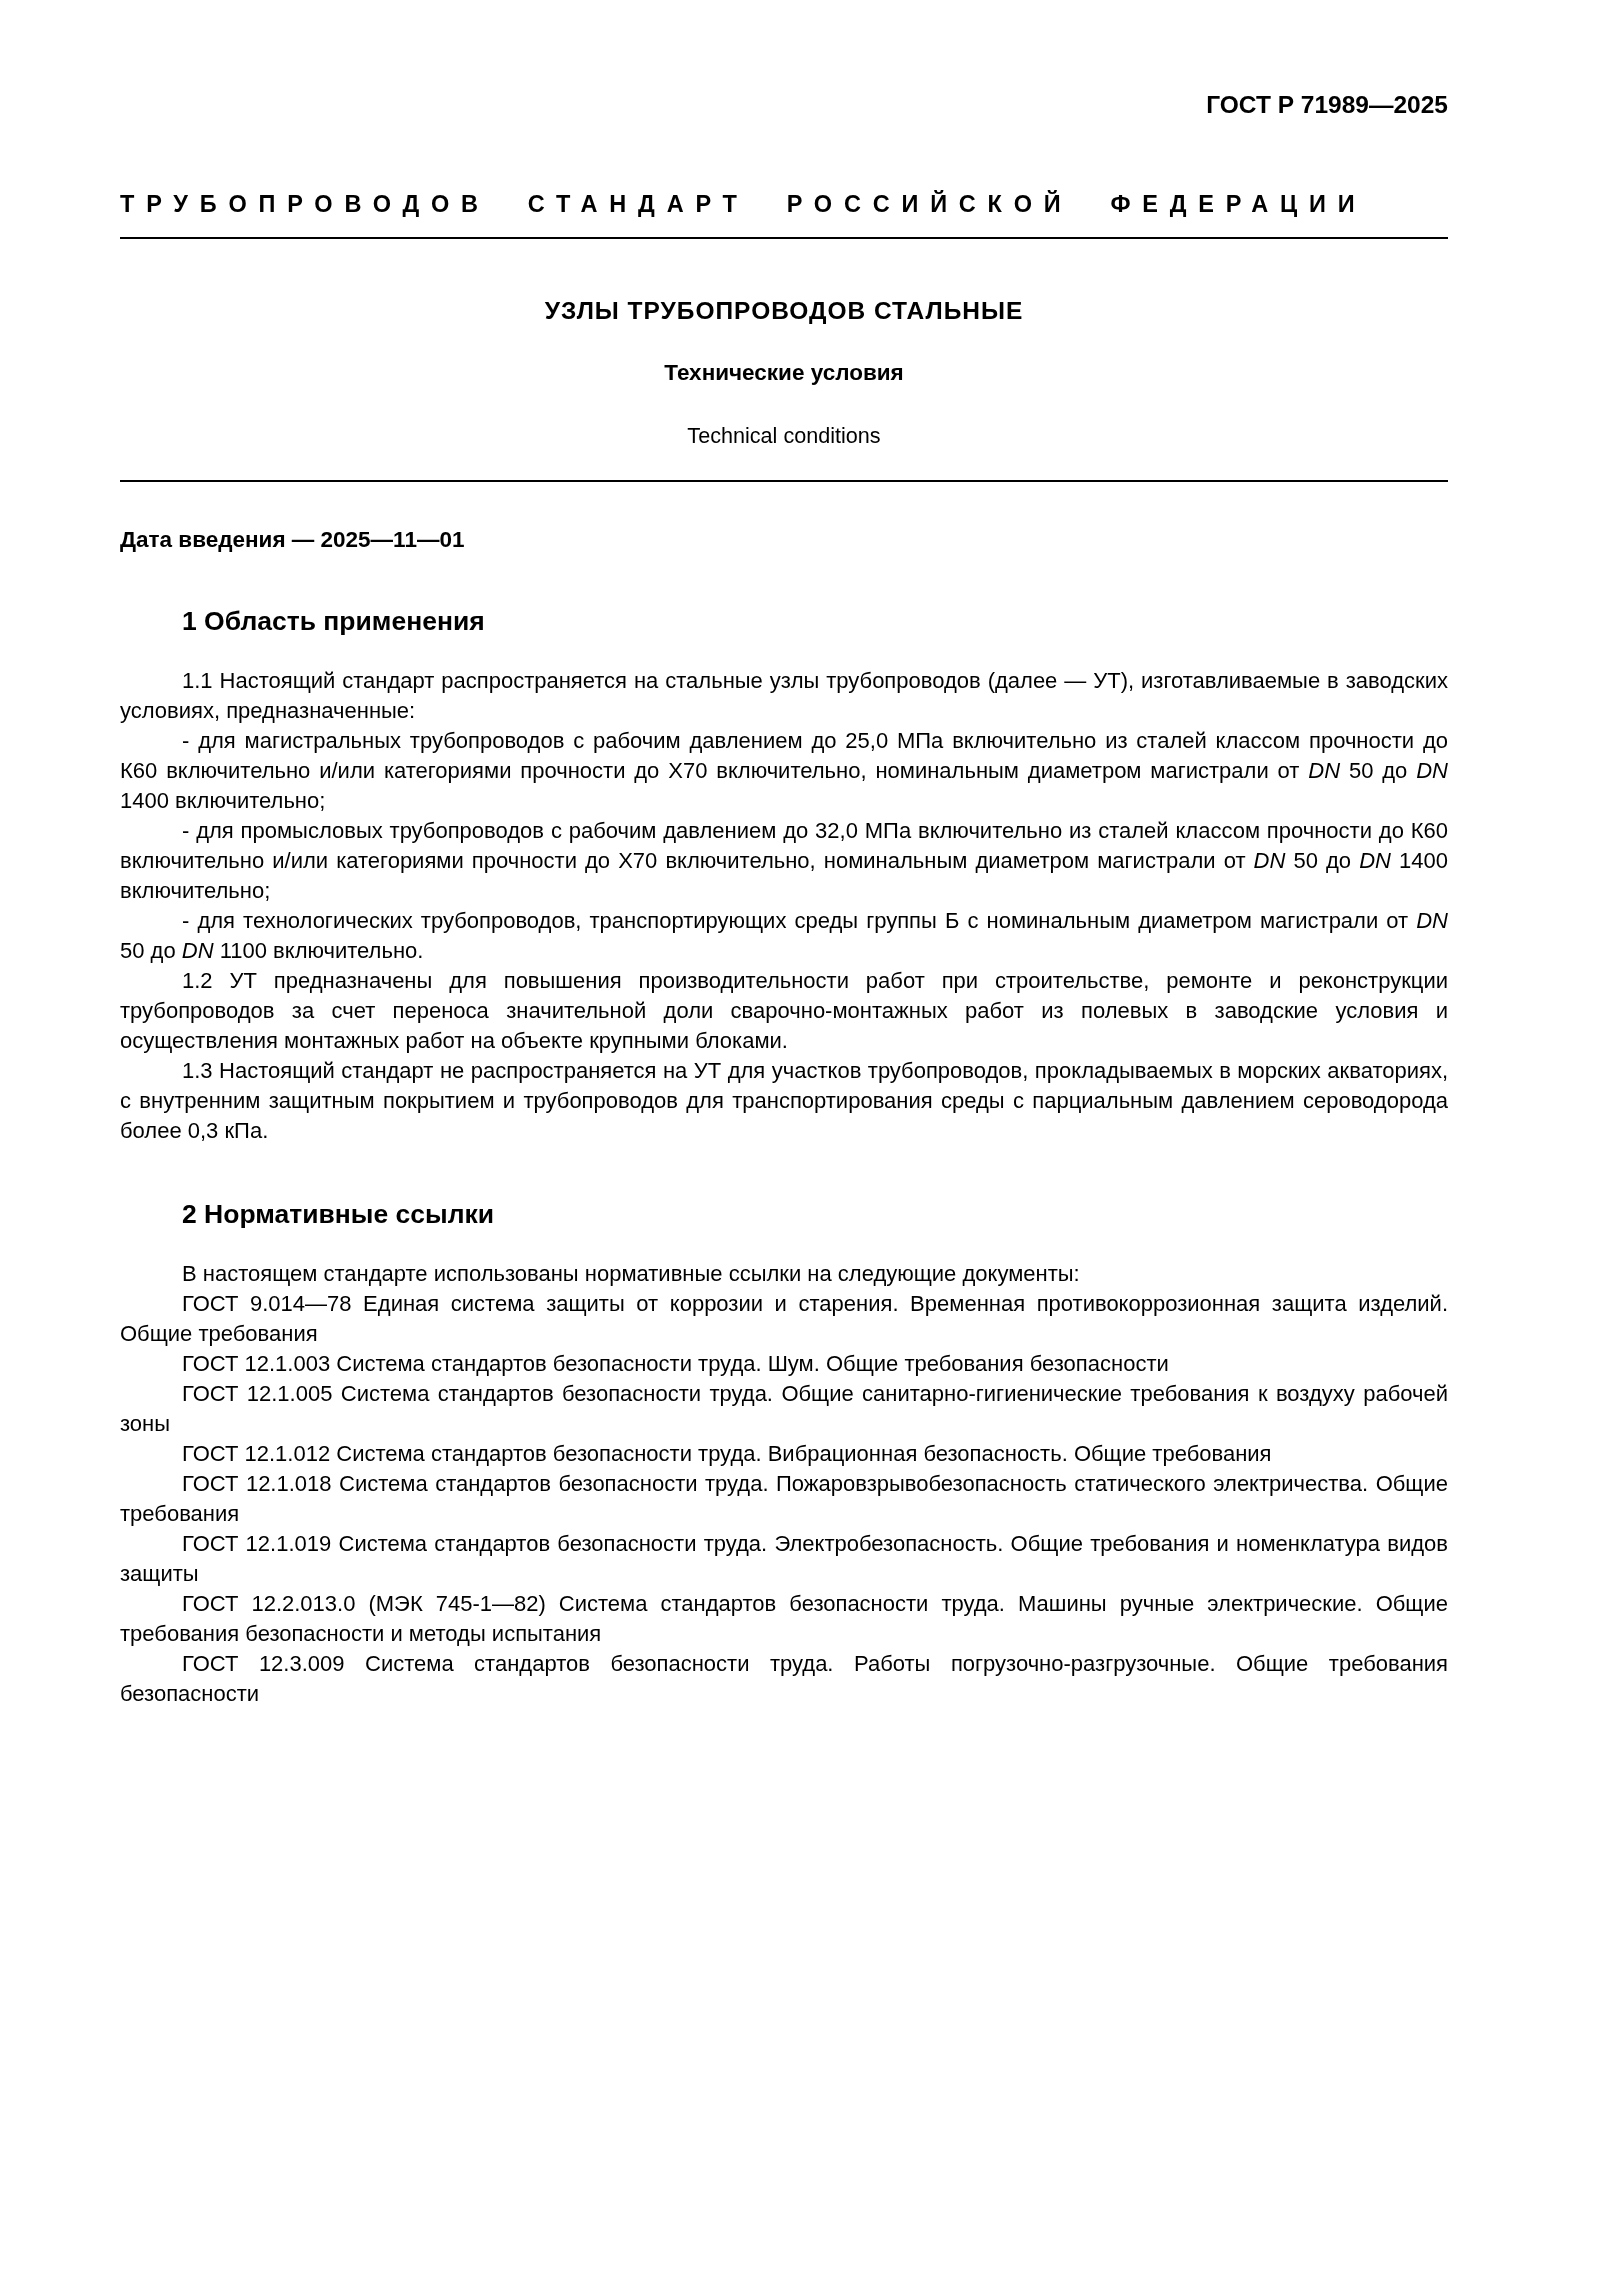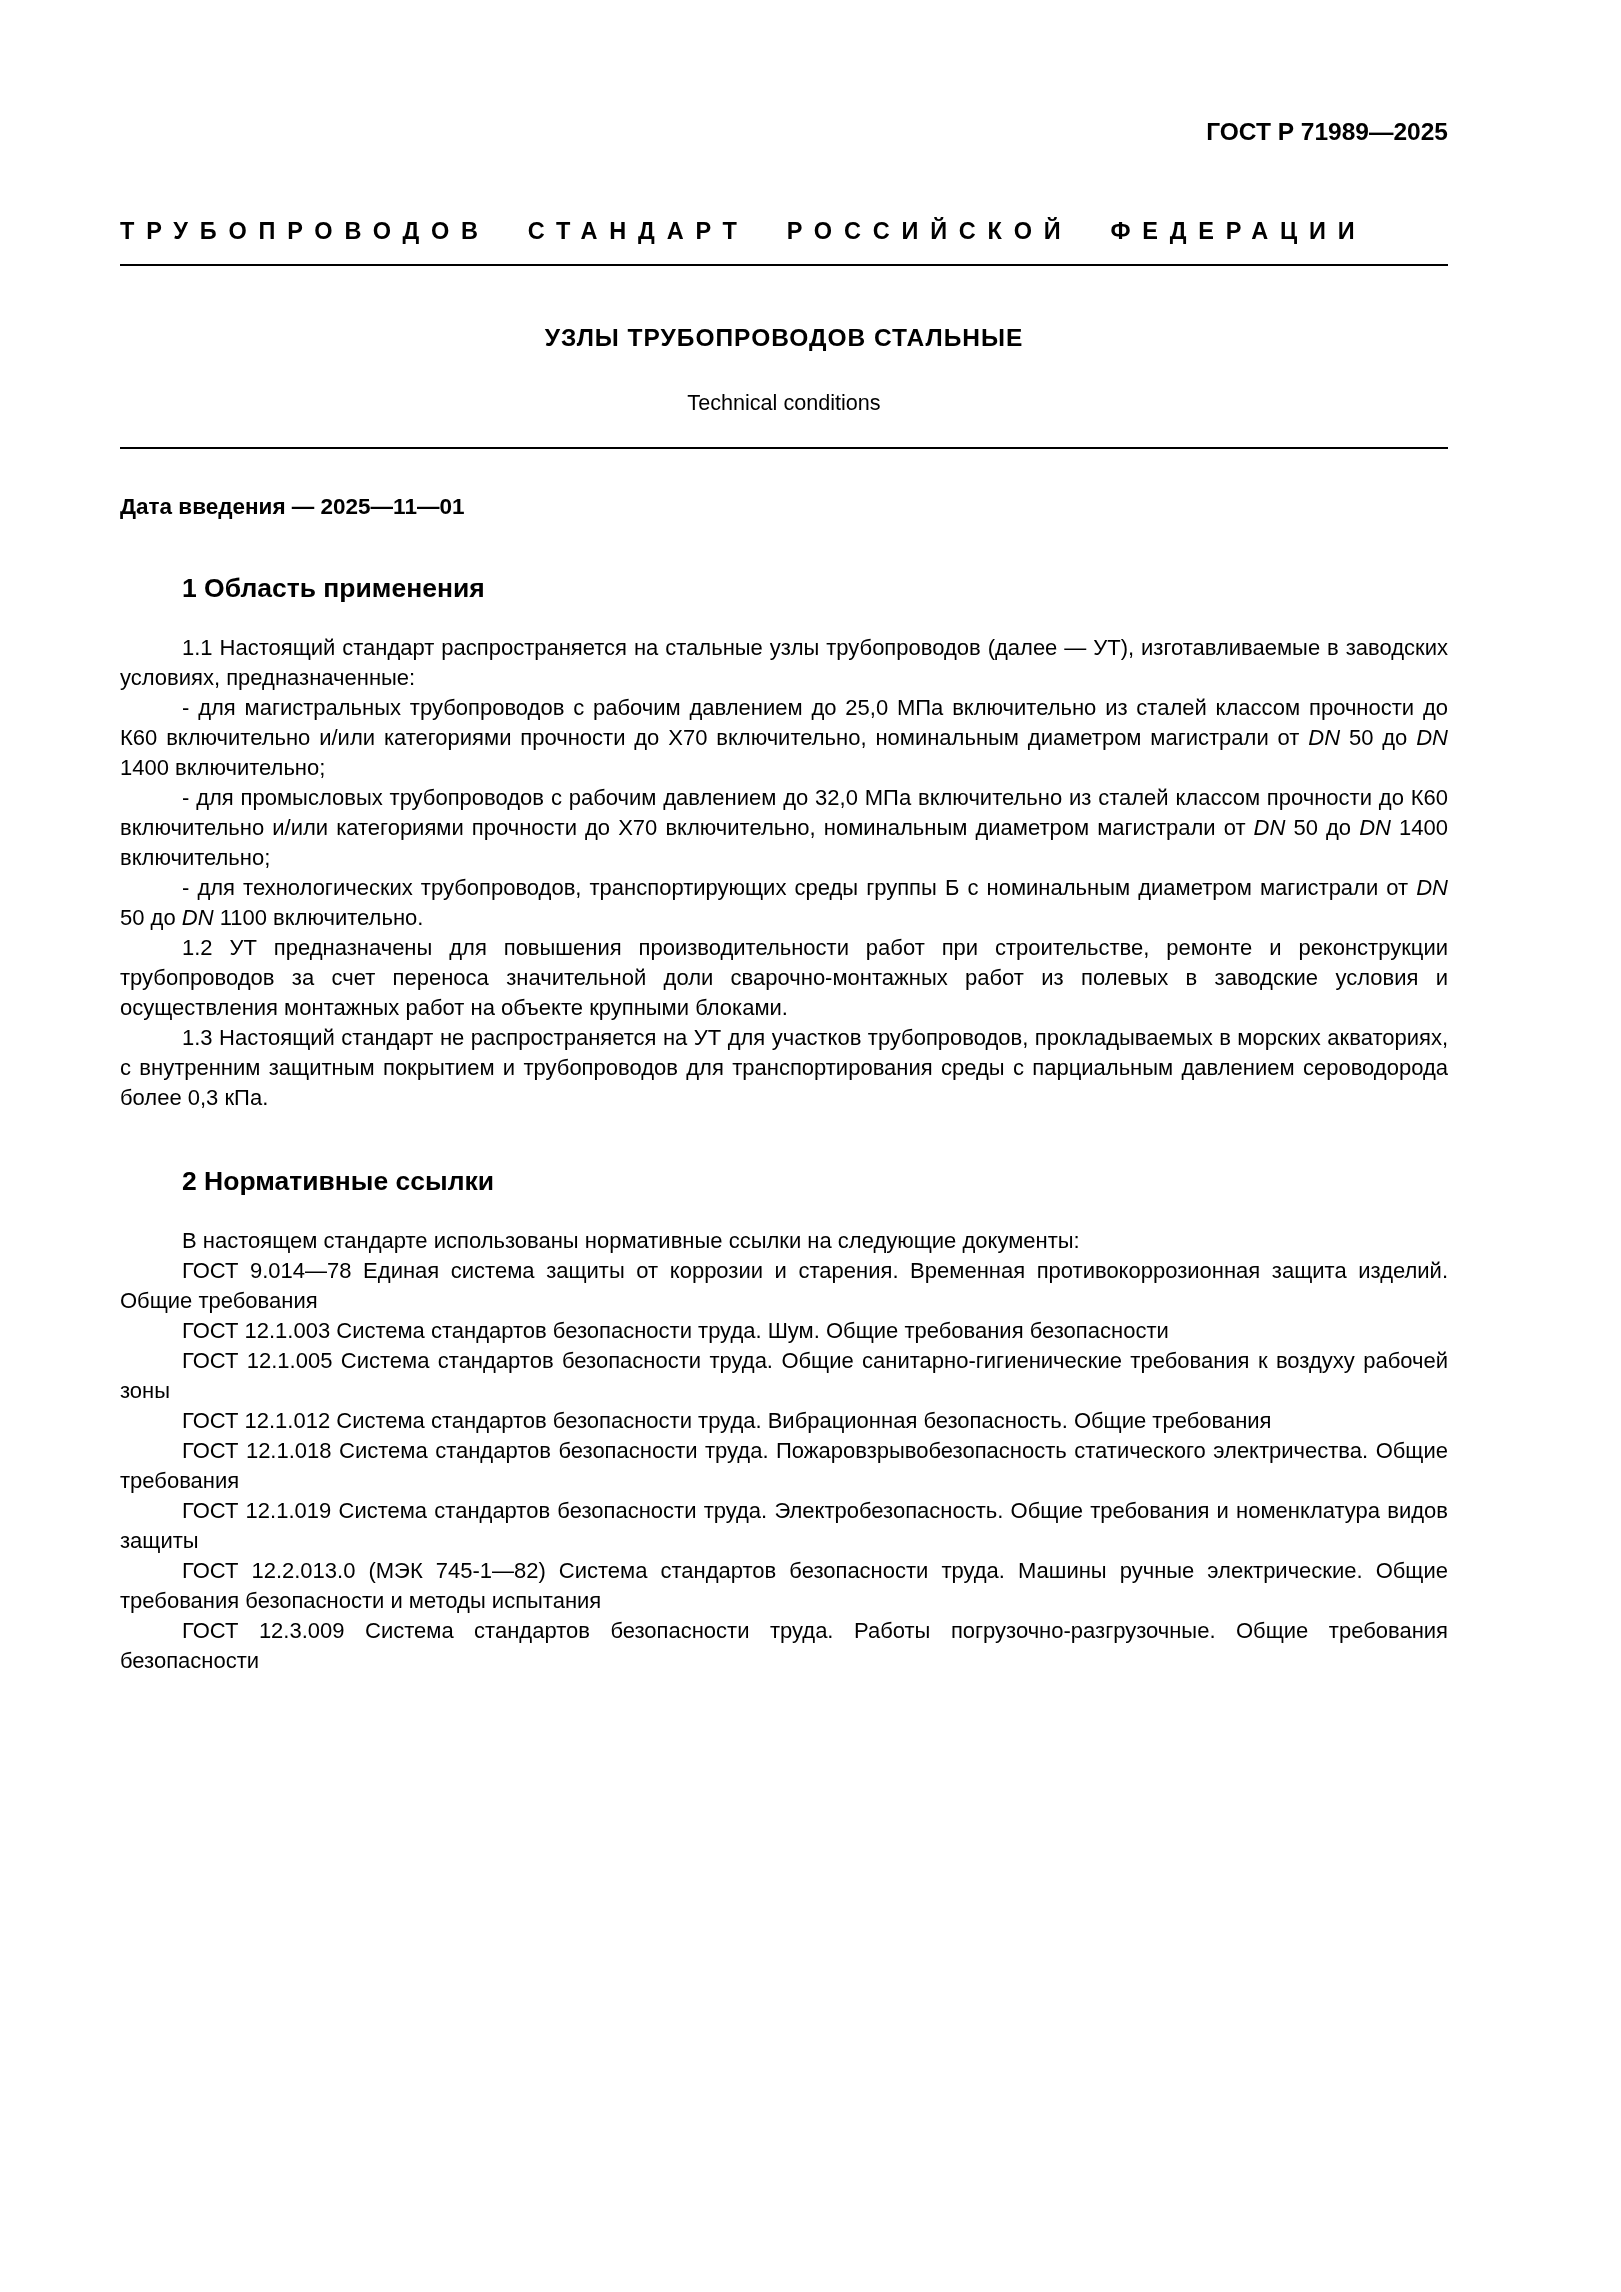--- a/index.html
+++ b/index.html
@@ -8,21 +8,21 @@
     width: 1621px;
     font-family: "Liberation Sans", sans-serif;
     color: #000;
     -webkit-font-smoothing: antialiased;
   }
   .page {
     position: relative;
     width: 1621px;
     height: 1765px;
     background: #ffffff;
-    padding: 117px 173px 0 120px;
+    padding: 90px 173px 0 120px;
     overflow: hidden;
   }
   .doc-code {
     text-align: right;
     font-weight: bold;
     font-size: 24.5px;
     line-height: 29px;
   }
   .banner {
     margin-top: 71px;
@@ -109,20 +109,21 @@
 <div class="page">
 
   <div class="doc-code">ГОСТ Р 71989—2025</div>
 
   <div class="banner">ТРУБОПРОВОДОВ СТАНДАРТ РОССИЙСКОЙ ФЕДЕРАЦИИ</div>
 
   <hr class="rule rule-banner">
 
   <div class="doc-title">УЗЛЫ ТРУБОПРОВОДОВ СТАЛЬНЫЕ</div>
 
+  <div class="doc-subtitle">Технические условия</div>
 
   <div class="doc-title-en">
     <div>Technical conditions</div>
   </div>
 
   <hr class="rule rule-title">
 
   <div class="intro-date">Дата введения — 2025—11—01</div>
 
   <div class="sections" id="sections">

